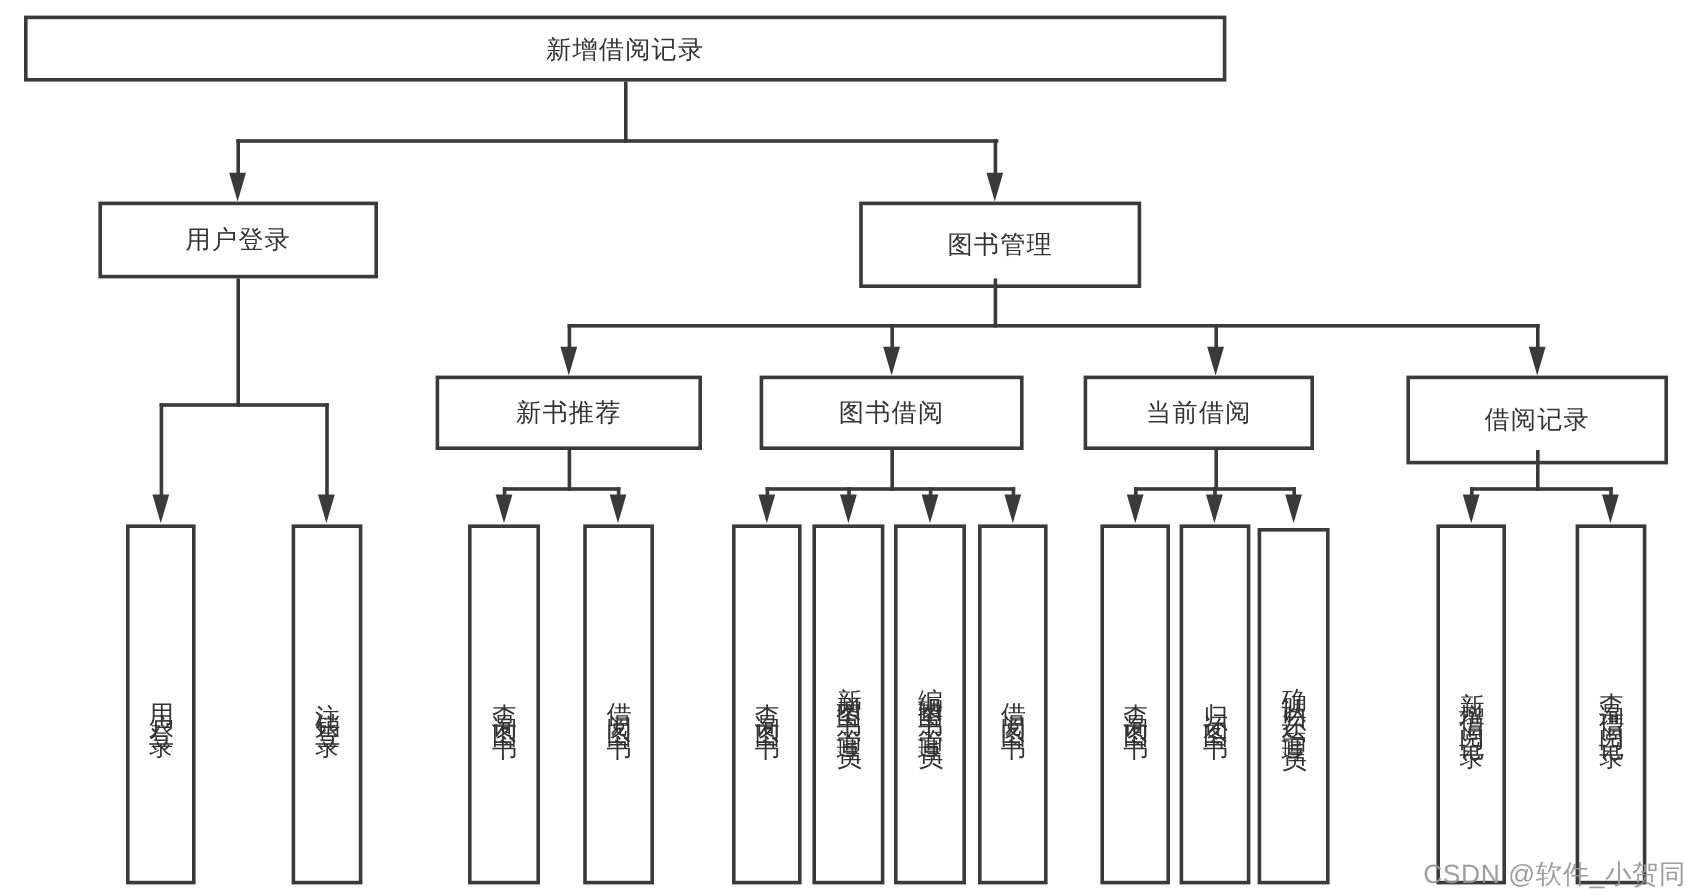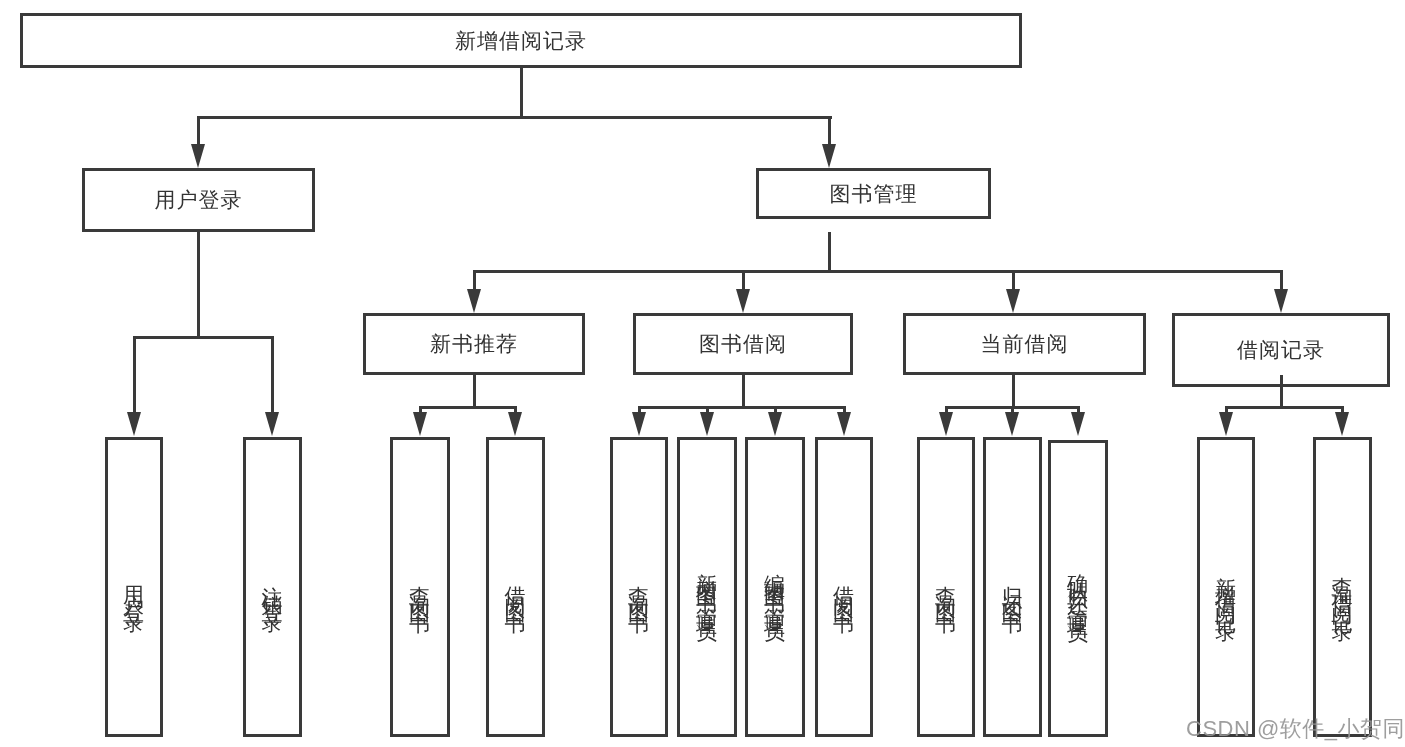--- a/index.html
+++ b/index.html
@@ -41,21 +41,21 @@
   <div class="vline" style="left:520px;top:68px;height:51px"></div>
   <div class="hline" style="left:197px;top:116px;width:635px"></div>
   <div class="vline" style="left:197px;top:116px;height:30px"></div>
   <div class="arrow" style="left:191px;top:144px"></div>
   <div class="vline" style="left:828px;top:116px;height:30px"></div>
   <div class="arrow" style="left:822px;top:144px"></div>
 
   <div class="box" style="left:82px;top:168px;width:233px;height:64px">
     <span class="hlabel">用户登录</span>
   </div>
-  <div class="box" style="left:756px;top:168px;width:235px;height:51px">
+  <div class="box" style="left:716px;top:168px;width:235px;height:72px">
     <span class="hlabel">图书管理</span>
   </div>
 
   <div class="vline" style="left:197px;top:232px;height:107px"></div>
   <div class="hline" style="left:133px;top:336px;width:141px"></div>
   <div class="vline" style="left:133px;top:336px;height:78px"></div>
   <div class="arrow" style="left:127px;top:412px"></div>
   <div class="vline" style="left:271px;top:336px;height:78px"></div>
   <div class="arrow" style="left:265px;top:412px"></div>
 
@@ -69,21 +69,21 @@
   <div class="arrow" style="left:1006px;top:289px"></div>
   <div class="vline" style="left:1280px;top:270px;height:20px"></div>
   <div class="arrow" style="left:1274px;top:289px"></div>
 
   <div class="box" style="left:633px;top:313px;width:220px;height:62px">
     <span class="hlabel">图书借阅</span>
   </div>
   <div class="box" style="left:363px;top:313px;width:222px;height:62px">
     <span class="hlabel">新书推荐</span>
   </div>
-  <div class="box" style="left:903px;top:313px;width:243px;height:62px">
+  <div class="box" style="left:903px;top:313px;width:192px;height:62px">
     <span class="hlabel">当前借阅</span>
   </div>
   <div class="box" style="left:1172px;top:313px;width:218px;height:74px">
     <span class="hlabel">借阅记录</span>
   </div>
 
   <div class="vline" style="left:473px;top:375px;height:34px"></div>
   <div class="hline" style="left:419px;top:406px;width:98px"></div>
   <div class="vline" style="left:419px;top:406px;height:8px"></div>
   <div class="arrow" style="left:413px;top:412px"></div>

